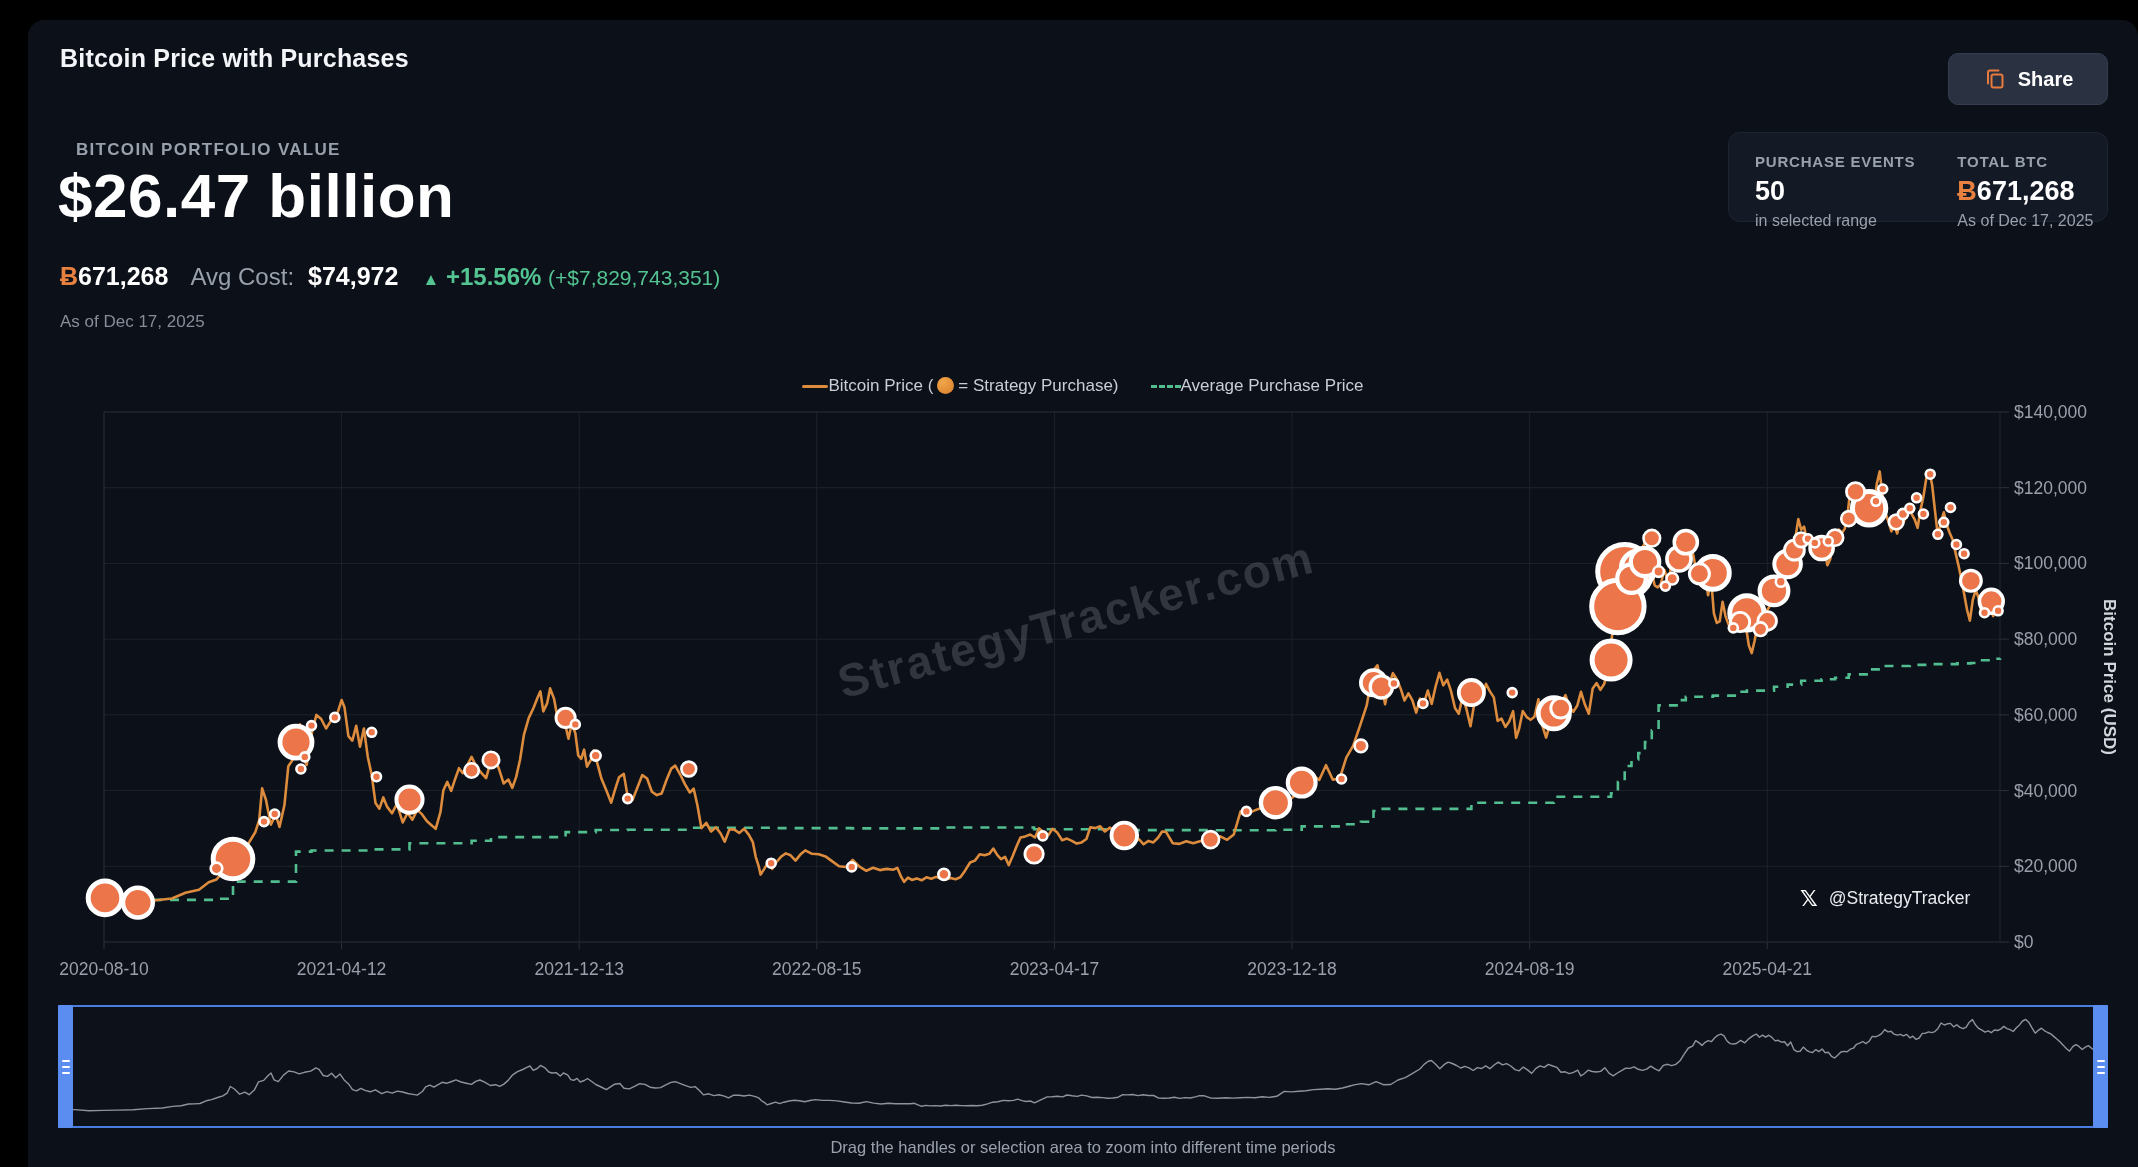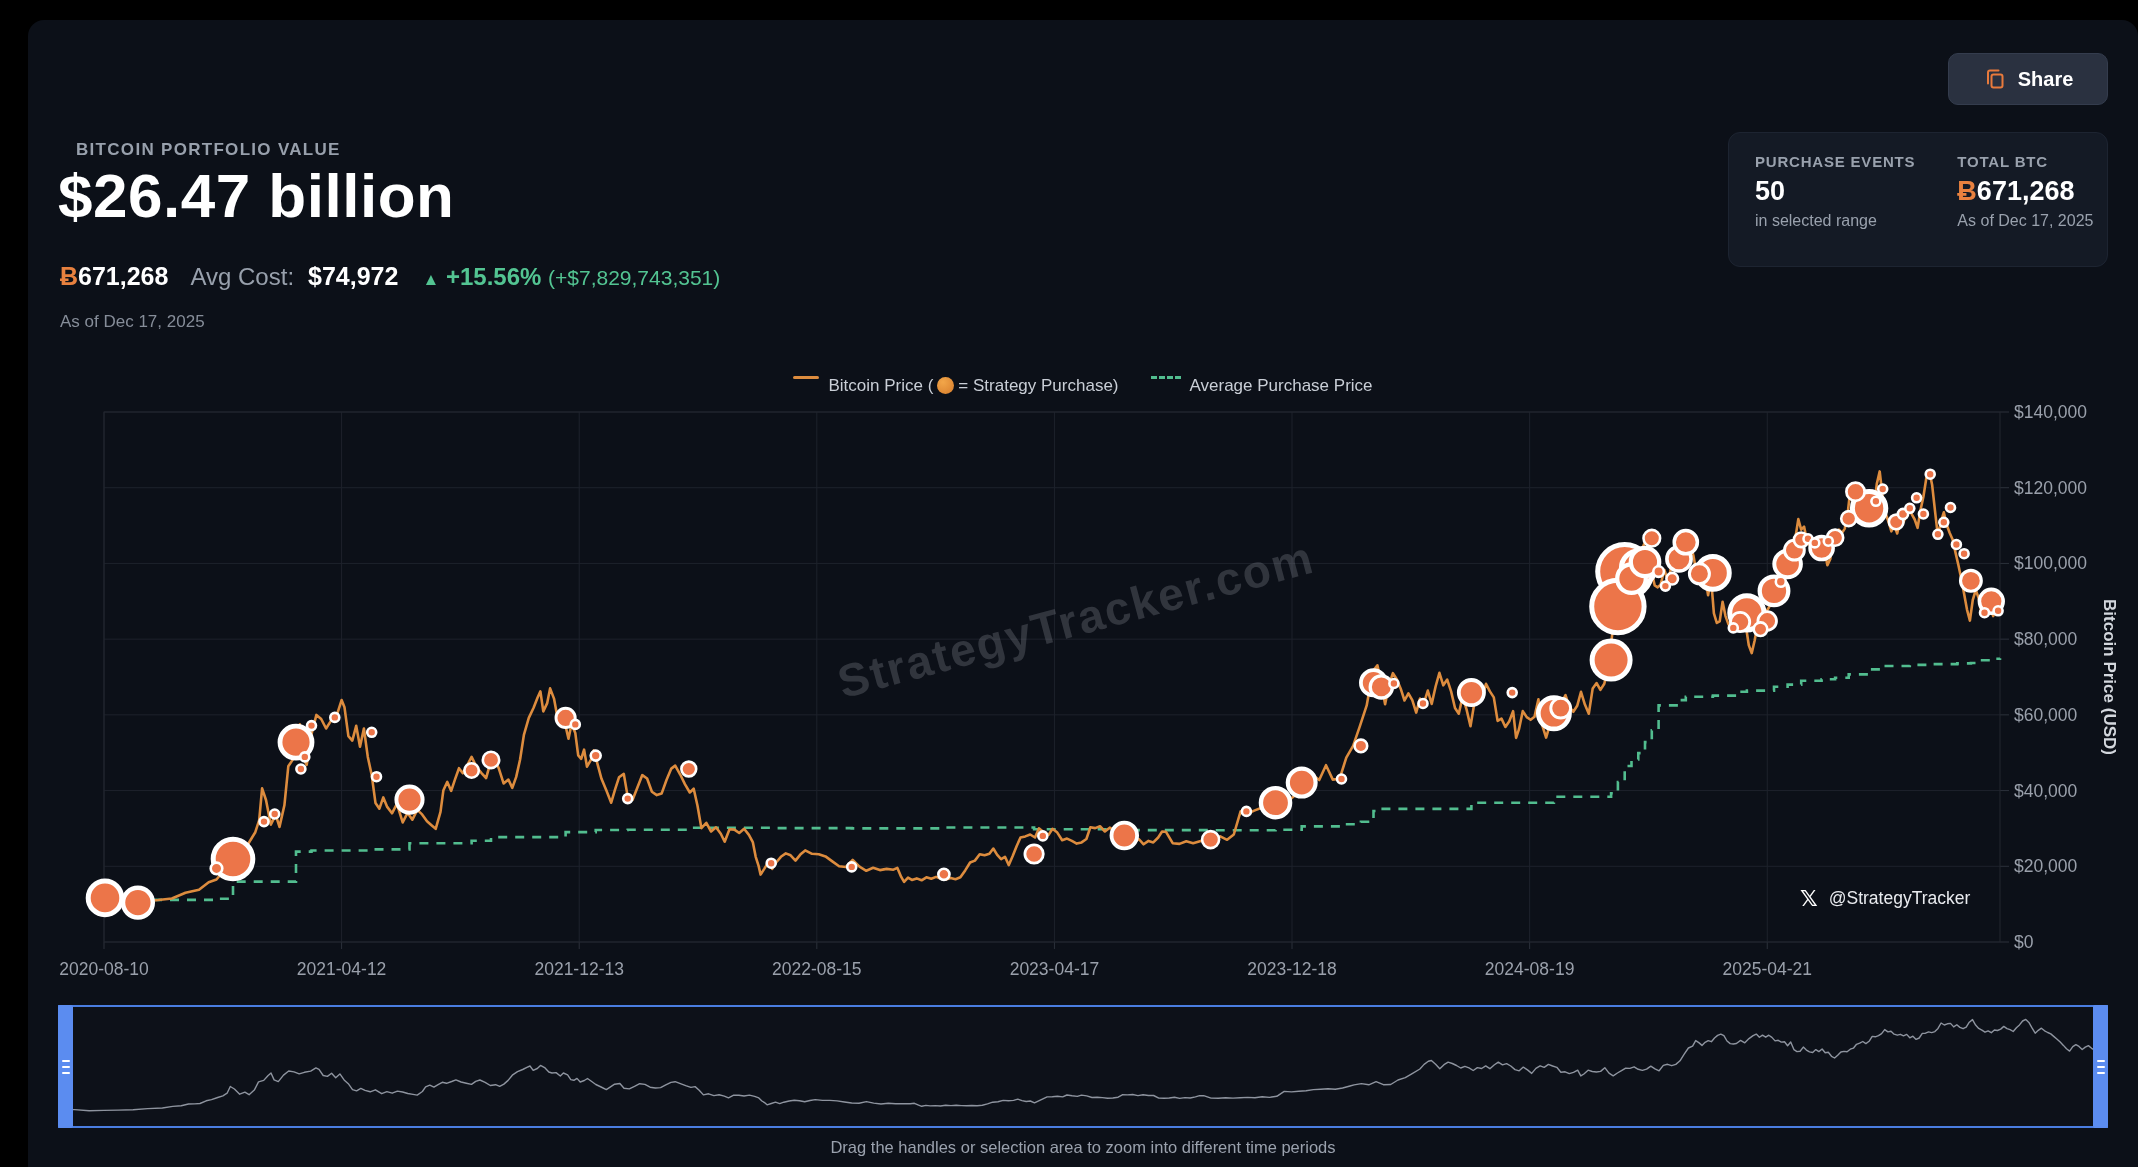--- a/index.html
+++ b/index.html
@@ -20,33 +20,33 @@
   .stats-sub { position:absolute; left:32px; top:242px; display:flex; align-items:baseline; gap:14px; }
   .btc-group { font-size:25px; font-weight:700; color:#fff; }
   .btc-sym { color:#e8813f; font-weight:700; }
   .avg-label { font-size:24px; color:#98a0ac; margin-left:8px; }
   .avg-value { font-size:25px; font-weight:700; color:#fff; }
   .gain { margin-left:10px; font-size:24px; font-weight:700; color:#53c492; }
   .gain-tri { font-size:17px; }
   .gain-abs { font-size:21px; font-weight:400; color:#53c492; }
   .asof { position:absolute; left:32px; top:292px; font-size:17px; color:#868d99; }
 
-  .panel { position:absolute; top:112px; right:30px; width:380px; height:135px; background:#141a25;
+  .panel { position:absolute; top:112px; right:30px; width:380px; height:90px; background:#141a25;
            border:1px solid #1d2431; border-radius:12px; display:flex; gap:42px; padding:20px 0 0 26px; }
   .panel .p-label { font-size:15px; font-weight:600; color:#99a1ad; letter-spacing:.8px; }
   .panel .p-value { font-size:27px; font-weight:700; color:#fff; margin-top:6px; }
   .panel .p-sub { font-size:16px; color:#99a1ad; margin-top:5px; }
 
   .legend { position:absolute; left:0; width:100%; top:356px; display:flex; justify-content:center;
             align-items:center; gap:10px; font-size:17px; color:#c9ced6; }
   .legend .sw-line { display:inline-block; width:26px; height:3px; background:#dd8c3e; border-radius:2px; }
   .legend .sw-dot { display:inline-block; width:17px; height:17px; border-radius:50%;
                     background:radial-gradient(circle at 35% 30%, #f2a649, #d77d2c); margin:0 4px; vertical-align:-3px; }
   .legend .sw-dash { display:inline-block; width:30px; height:0; border-top:3px dashed #52bd8f; margin-left:22px; }
-  .legend .leg-item { display:flex; gap:9px; cursor:pointer; }
+  .legend .leg-item { display:flex; align-items:center; cursor:pointer; }
 
   .chart-wrap { position:absolute; left:-28px; top:380px; width:2138px; height:590px; }
   .x-att'
 
   .x-attrib { }
   .attrib { position:absolute; left:1772px; top:866px; display:flex; align-items:center; gap:11px; }
   .x-logo { color:#fff; font-size:22px; font-weight:900; font-family:"DejaVu Sans",sans-serif; }
   .attrib-text { color:#e9ebef; font-size:17.5px; }
 
   .scrubber { position:absolute; left:30px; top:985px; width:2050px; height:123px; background:#0d1119;
@@ -58,20 +58,21 @@
   .handle i { display:block; width:8px; height:2px; background:#fff; border-radius:1px; margin:2px 0; }
 
   .hint { position:absolute; left:30px; top:1118px; width:2050px; text-align:center; font-size:16.5px; color:#9aa1ad; }
 </style>
 </head>
 <body>
 
 <div class="stage">
   <div class="card">
 
+    <div class="title">Bitcoin Price with Purchases</div>
 
     <div class="share-btn">
       <svg width="24" height="24" viewBox="0 0 24 24">
         <rect x="8.5" y="7.5" width="11" height="13" rx="2" fill="none" stroke="#e87a3c" stroke-width="2"></rect>
         <path d="M5 16.5 L5 5.5 a2 2 0 0 1 2-2 L15.5 3.5" fill="none" stroke="#e87a3c" stroke-width="2" stroke-linecap="round"></path>
       </svg>
       <span>Share</span>
     </div>
 
     <div class="stats-label">BITCOIN PORTFOLIO VALUE</div>

